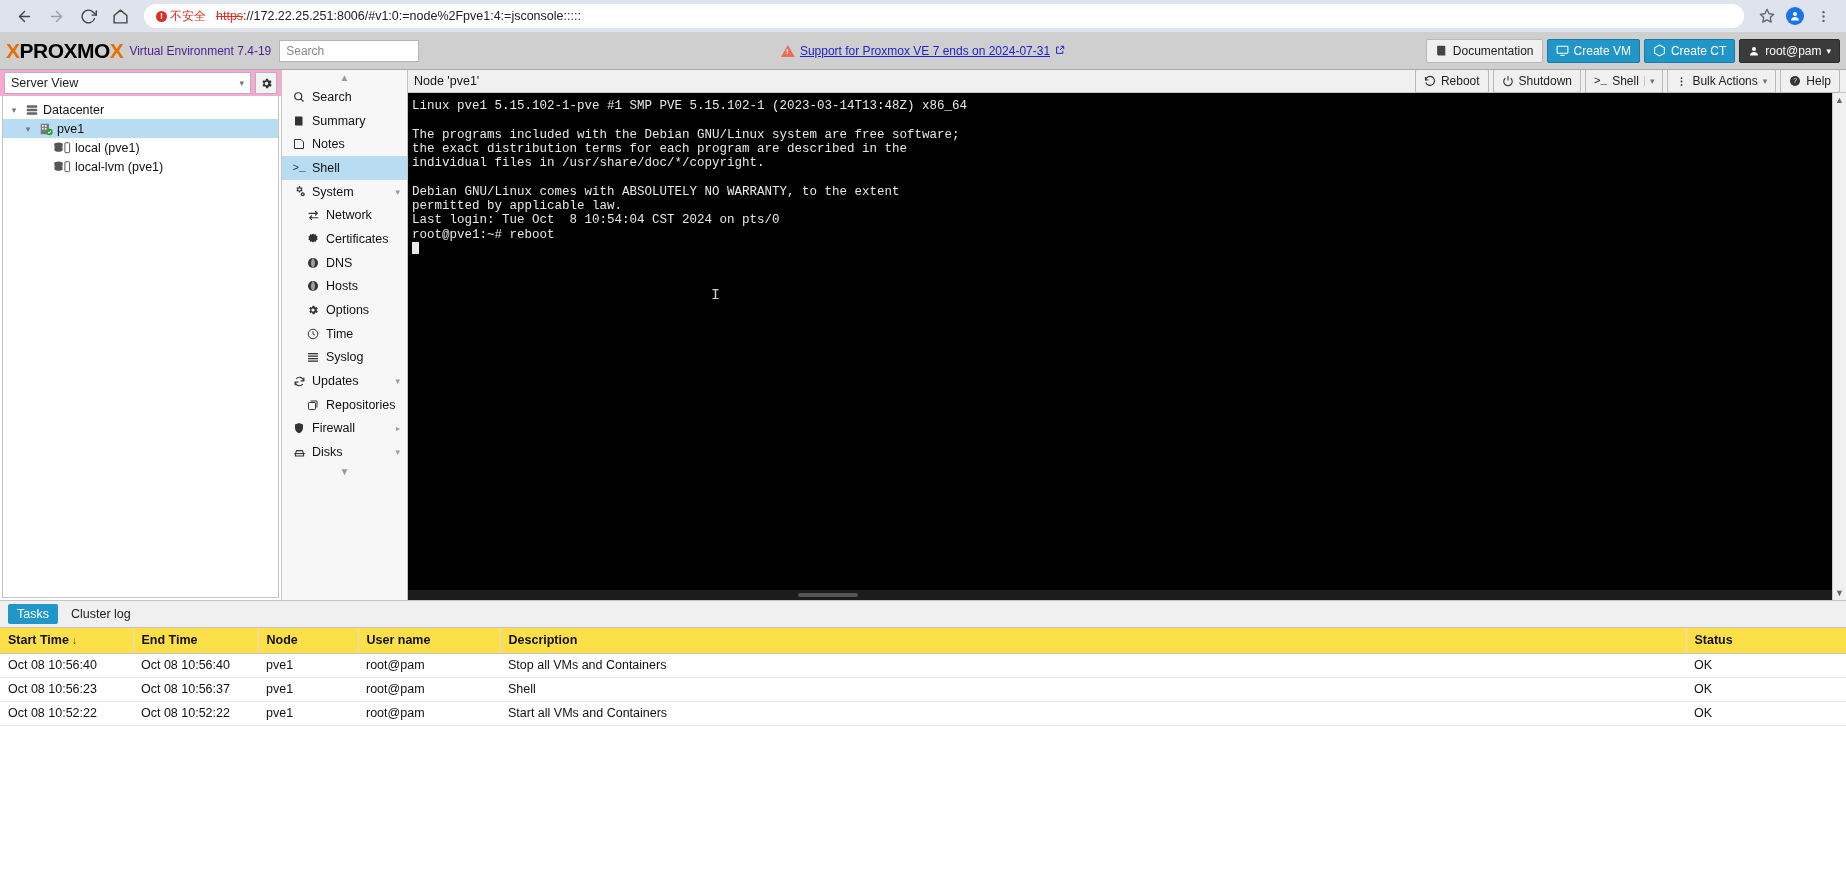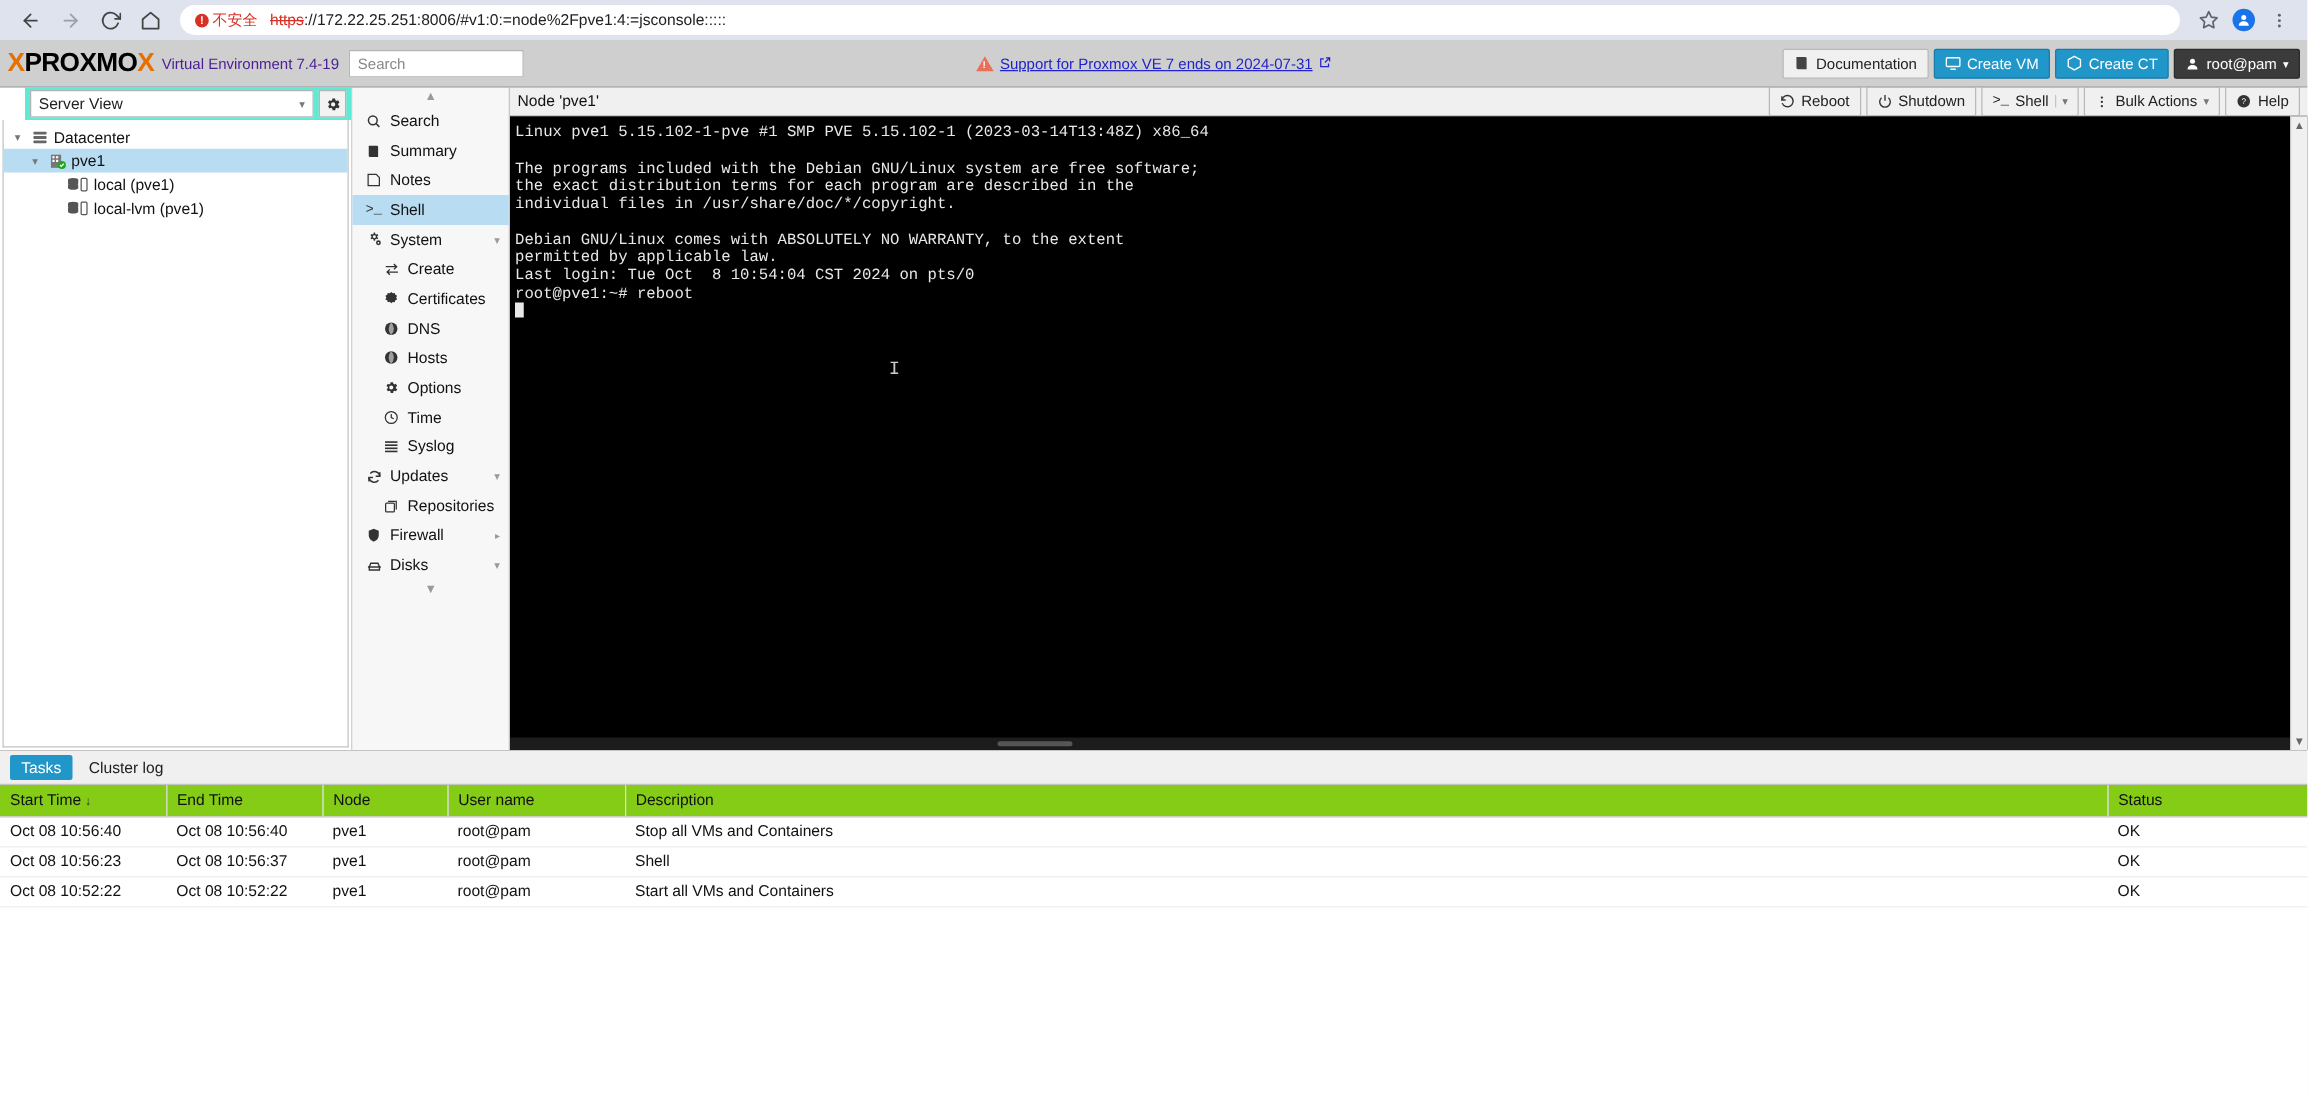--- a/index.html
+++ b/index.html
@@ -151,22 +151,21 @@
     border-right: 1px solid #c4c4c4;
     background: #fff;
     display: flex;
     flex-direction: column;
   }
   .view-select-row {
     height: 26px;
     display: flex; align-items: center;
     padding: 2px 4px;
     gap: 4px;
-    background: #5eead4;
-    margin-left: 20px;
+    background: #f9a8d4;
   }
   .view-select {
     flex: 1 1 auto;
     height: 22px;
     background: #fff;
     border: 1px solid #b5b5b5;
     display: flex; align-items: center;
     justify-content: space-between;
     padding: 0 6px;
     font-size: 12.5px;
@@ -309,23 +308,23 @@
     background: #2196c8;
     color: #fff;
   }
   table.tasks {
     width: 100%;
     border-collapse: collapse;
     font-size: 12.5px;
   }
   table.tasks th {
     text-align: left;
-    font-weight: normal;
+    font-weight: bold;
     color: #111;
-    background: #84cc16;
+    background: #fde047;
     border-bottom: 1px solid #c4c4c4;
     border-right: 1px solid #dcdcdc;
     height: 25px;
     padding: 0 8px;
     white-space: nowrap;
     margin-top: 16px;
   }
   table.tasks th:last-child { border-right: none; }
   table.tasks td {
     height: 24px;
@@ -567,21 +566,21 @@
           <span>System</span>
           <span class="nav-caret">▾</span>
         </div>
         <div class="nav-item sub">
           <span class="nav-icon">
             <svg width="13" height="13" viewBox="0 0 24 24" fill="none" stroke="#333" stroke-width="2">
               <path d="M3 8h16M15 4l4 4-4 4"></path>
               <path d="M21 16H5M9 12l-4 4 4 4"></path>
             </svg>
           </span>
-          <span>Create</span>
+          <span>Network</span>
         </div>
         <div class="nav-item sub">
           <span class="nav-icon">
             <svg width="12" height="12" viewBox="0 0 24 24" fill="#333">
               <path d="M12 1l2.4 2.2 3.2-.6.9 3.1 2.9 1.5-1.5 2.9 1.5 2.9-2.9 1.5-.9 3.1-3.2-.6L12 19l-2.4-2.2-3.2.6-.9-3.1L2.6 13l1.5-2.9L2.6 7.2l2.9-1.5.9-3.1 3.2.6z"></path>
             </svg>
           </span>
           <span>Certificates</span>
         </div>
         <div class="nav-item sub">

